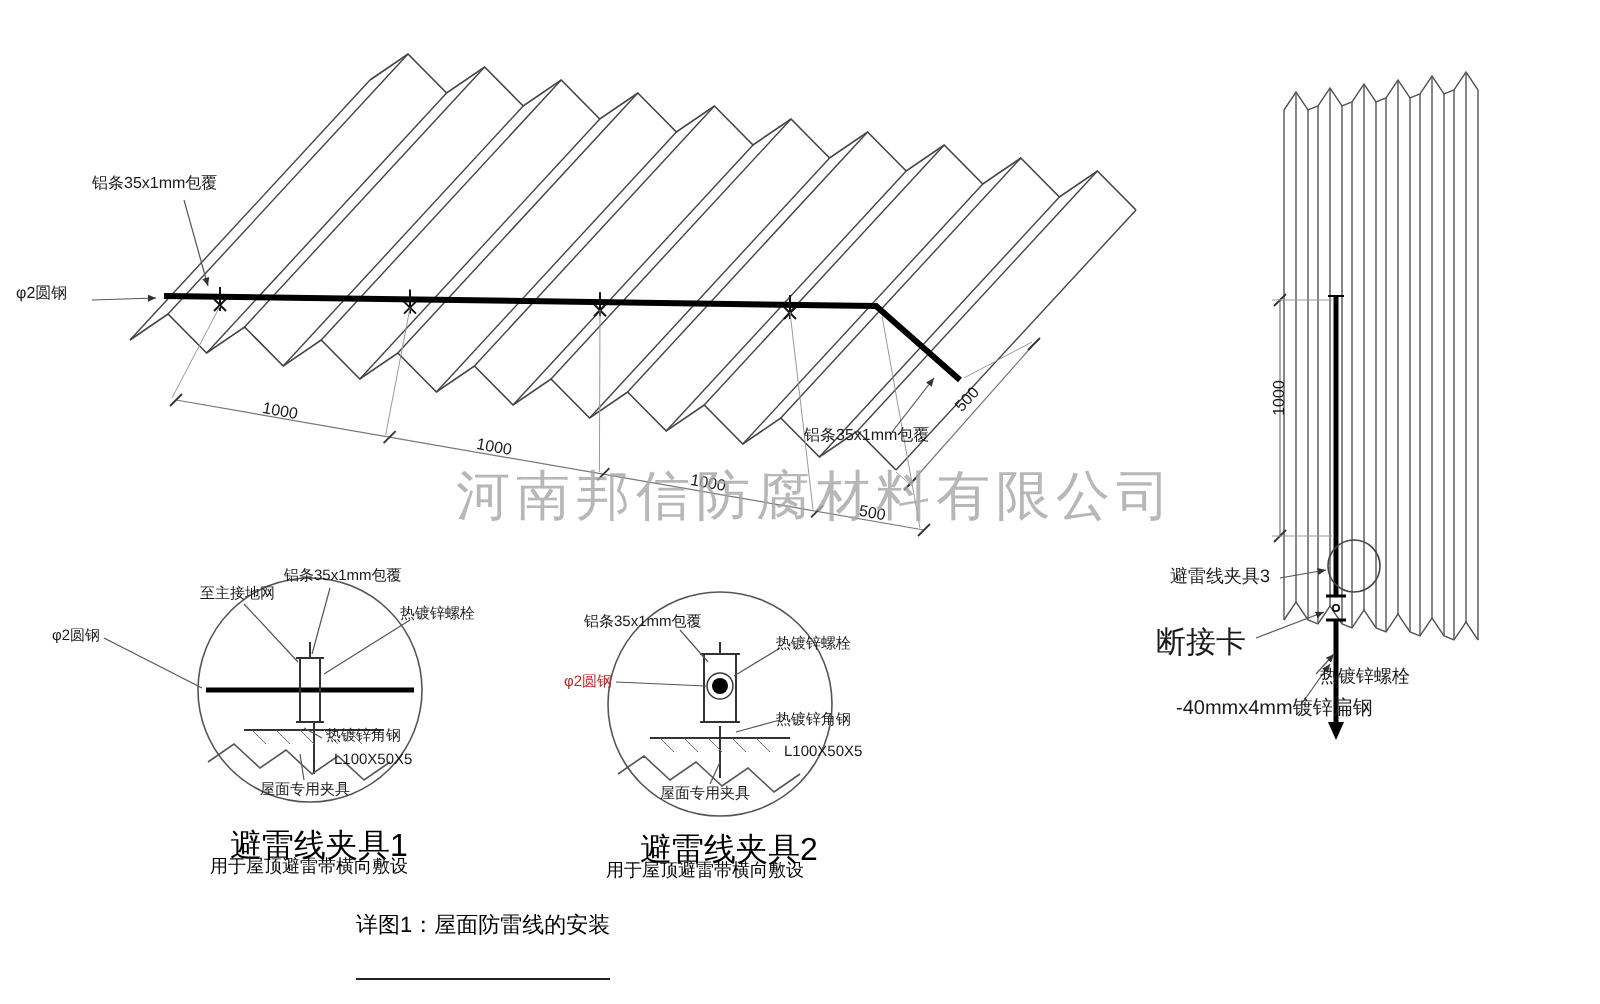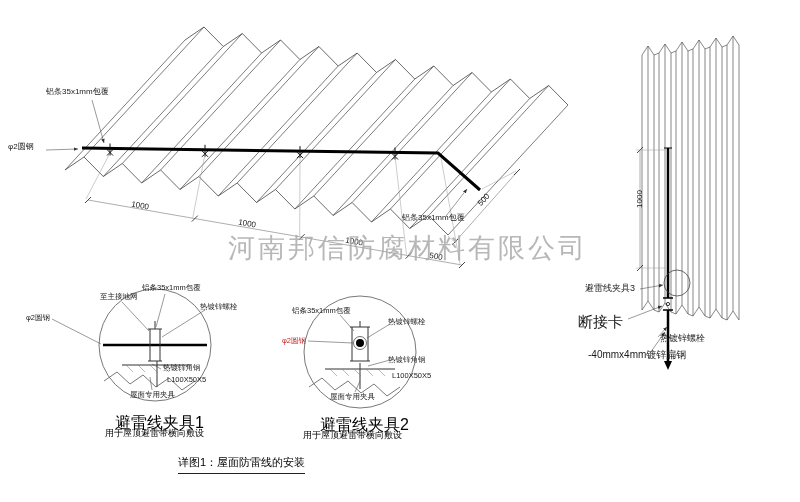--- a/index.html
+++ b/index.html
@@ -6,21 +6,21 @@
   .stage{position:relative;width:800px;height:502px;background:#fff;overflow:hidden;
          font-family:"Liberation Sans",sans-serif;}
   .abs{position:absolute;}
   .lbl{position:absolute;font-size:8px;line-height:1.1;color:#1a1a1a;white-space:nowrap;}
   .lbl7{position:absolute;font-size:7.5px;line-height:1.1;color:#1a1a1a;white-space:nowrap;}
   .dim{position:absolute;font-size:8px;line-height:1;color:#1a1a1a;width:28px;text-align:center;}
   .red{color:#c42222;}
   .dtitle{position:absolute;font-size:16px;color:#000;text-align:right;white-space:nowrap;}
   .dsub{position:absolute;font-size:9px;color:#000;text-align:left;white-space:nowrap;}
   .caption{position:absolute;font-size:11px;color:#000;border-bottom:1px solid #222;
-           padding-bottom:3px;white-space:nowrap;}
+           padding-bottom:19px;white-space:nowrap;}
   .wm{position:absolute;left:228px;top:230px;font-size:27px;letter-spacing:3px;
       color:#a6a6a6;opacity:.8;font-family:"DejaVu Serif",serif;pointer-events:none;z-index:5;white-space:nowrap;}
   svg{position:absolute;overflow:visible;}
 </style>
 </head>
 <body>
 
 <div class="stage">
 
   <svg class="abs" style="left:0;top:0" width="580" height="292" viewBox="0 0 580 292">

